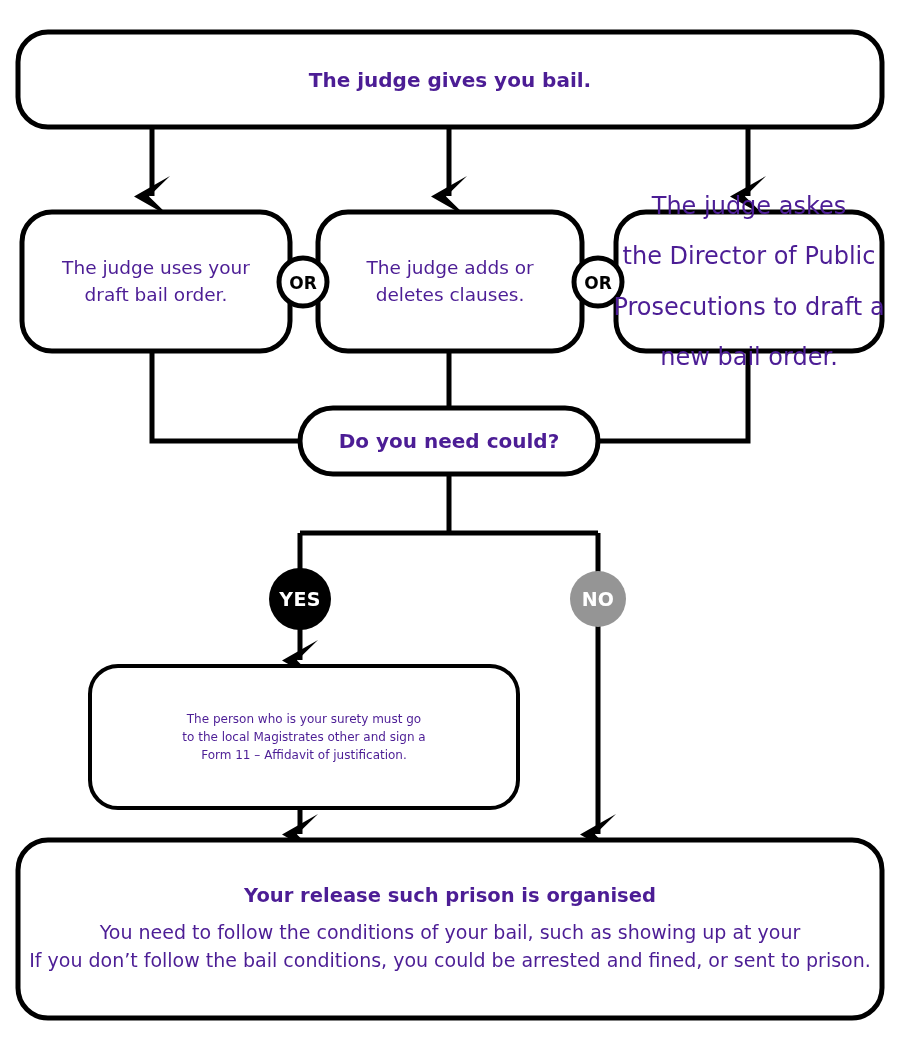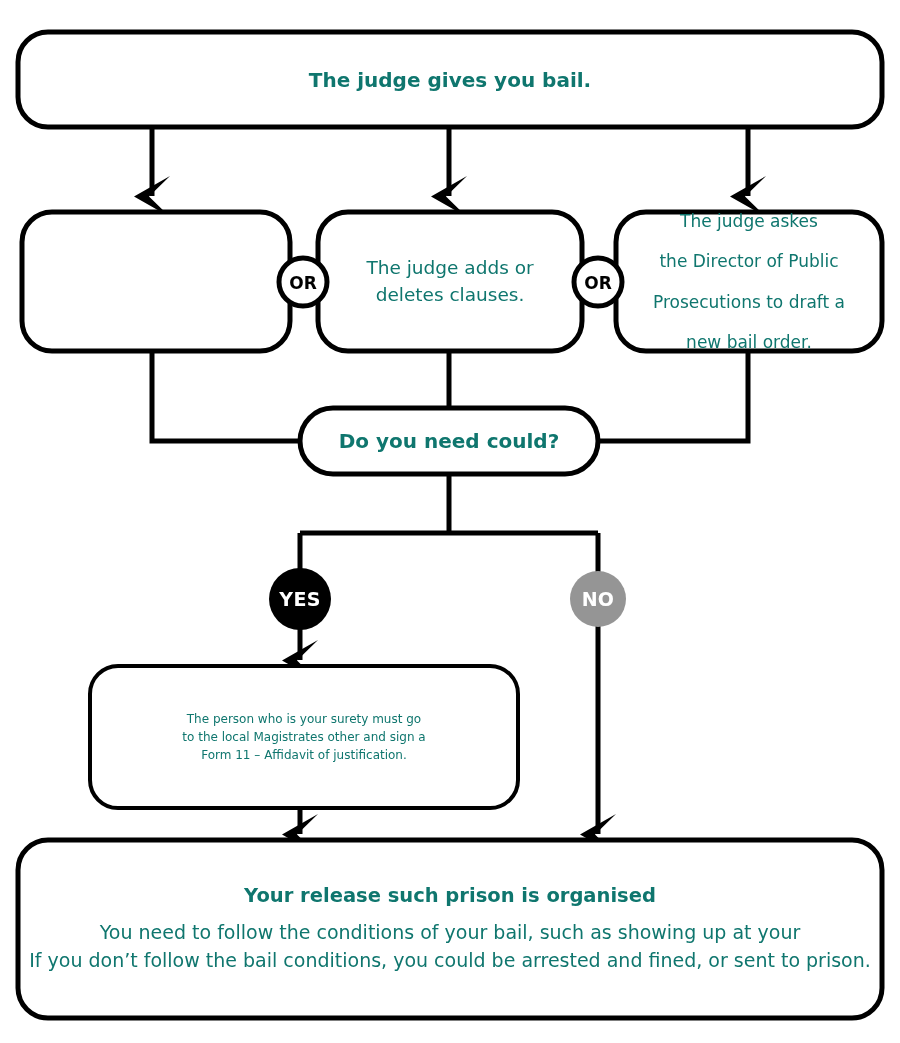--- a/index.html
+++ b/index.html
@@ -67,38 +67,38 @@
     font-size: 17px;
   }
   
   .box-text {
     position: absolute;
     display: flex;
     flex-direction: column;
     align-items: center;
     justify-content: center;
     text-align: center;
-    color: #0f766e;
+    color: #4c1d95;
     font-family: "DejaVu Sans", sans-serif;
     box-sizing: border-box;
     pointer-events: none;
   }
   .t-bold {
     font-weight: bold;
   }
   .line {
     display: block;
     white-space: nowrap;
   }
 
   
   #txt-top       { left: 18px;  top: 32px;  width: 864px; height: 95px;  font-size: 20px; }
   #txt-opt1      { left: 22px;  top: 212px; width: 268px; height: 139px; font-size: 18.5px; line-height: 1.42; }
   #txt-opt2      { left: 318px; top: 212px; width: 264px; height: 139px; font-size: 18.5px; line-height: 1.42; }
-  #txt-opt3      { left: 616px; top: 212px; width: 266px; height: 139px; font-size: 17px; line-height: 1.42; gap: 16px; }
+  #txt-opt3      { left: 616px; top: 212px; width: 266px; height: 139px; font-size: 24px; line-height: 1.42; gap: 16px; }
   #txt-surety    { left: 300px; top: 408px; width: 298px; height: 66px;  font-size: 20px; }
   #txt-suretydet { left: 90px;  top: 666px; width: 428px; height: 142px; font-size: 12px; line-height: 1.5; }
   #txt-release   { left: 18px;  top: 840px; width: 864px; height: 178px; font-size: 19px; }
   #txt-release .line { margin: 0; }
   #txt-release .heading { font-weight: bold; font-size: 19.5px; margin-bottom: 12px; }
   #txt-release .para { line-height: 1.45; }
 </style>
 </head>
 <body>
 
@@ -165,20 +165,24 @@
     <g>
       <circle class="badge-no" cx="598" cy="599" r="28"></circle>
       <text class="badge-label" x="598" y="606" text-anchor="middle">NO</text>
     </g>
   </svg>
 
   <div class="box-text" id="txt-top">
     <span class="line t-bold">The judge gives you bail.</span>
   </div>
 
+  <div class="box-text" id="txt-opt1">
+    <span class="line">The judge uses your</span>
+    <span class="line">draft bail order.</span>
+  </div>
 
   <div class="box-text" id="txt-opt2">
     <span class="line">The judge adds or</span>
     <span class="line">deletes clauses.</span>
   </div>
 
   <div class="box-text" id="txt-opt3">
     <span class="line">The judge askes</span>
     <span class="line">the Director of Public</span>
     <span class="line">Prosecutions to draft a</span>

